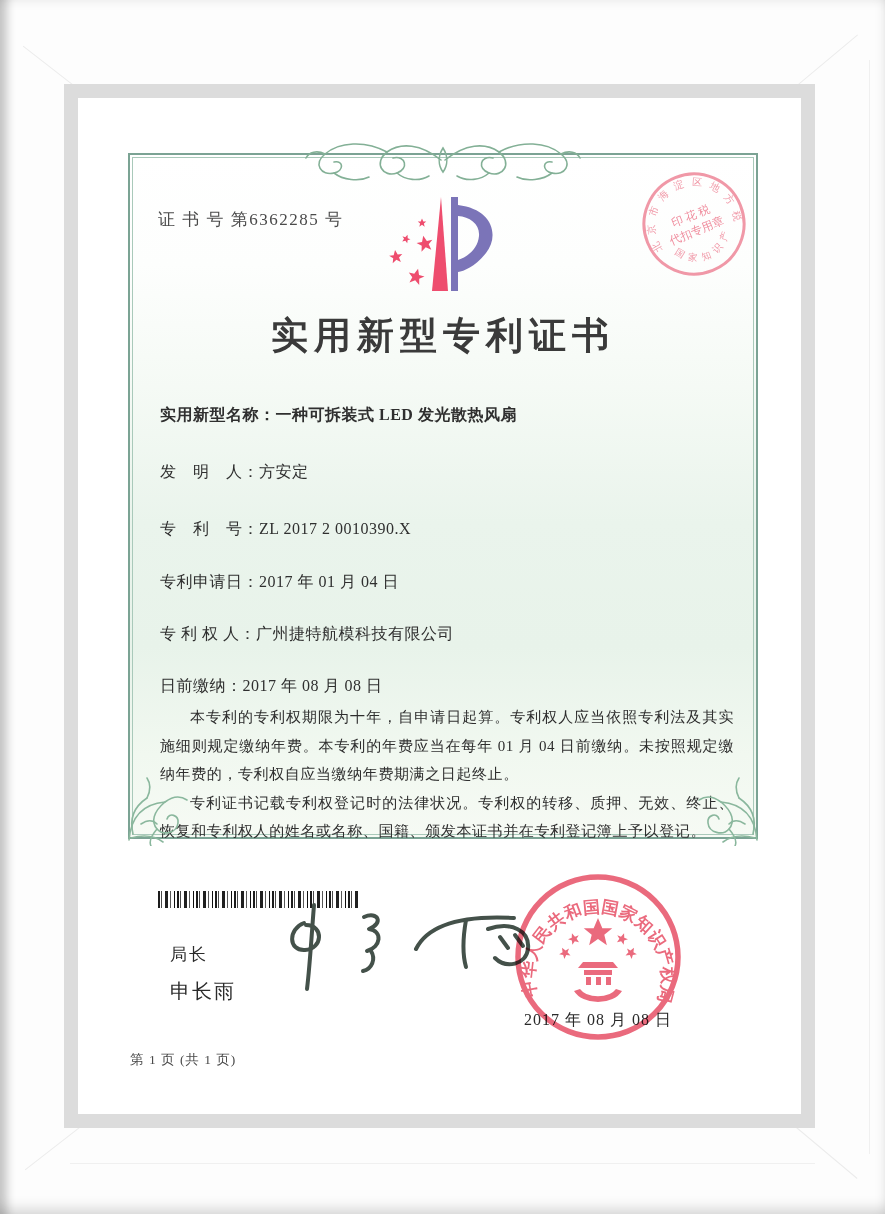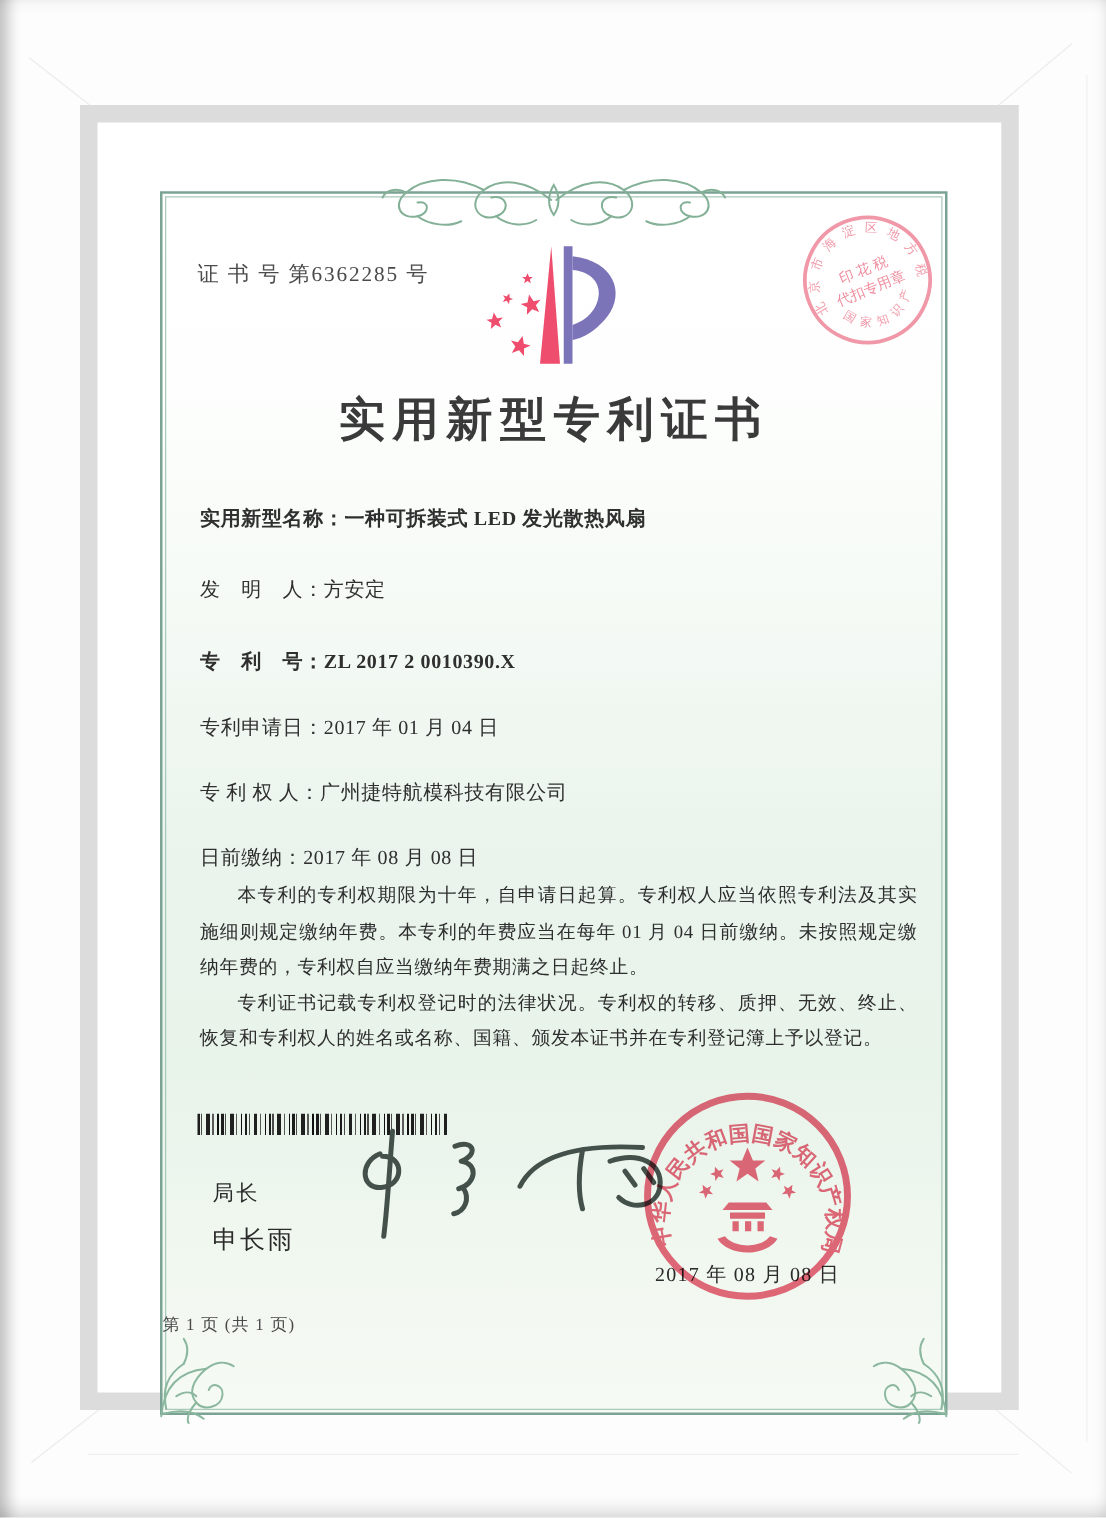--- a/index.html
+++ b/index.html
@@ -24,34 +24,34 @@
   .miter-br{right:18px;bottom:62px;width:84px;transform:rotate(40deg);}
   .seam-right{position:absolute;top:60px;bottom:60px;right:15px;width:1px;background:rgba(0,0,0,.05);}
   .seam-bottom{position:absolute;left:70px;right:70px;bottom:50px;height:1px;background:rgba(0,0,0,.05);}
   
   .mat{
     position:absolute;left:64px;top:84px;right:70px;bottom:86px;
     border:14px solid #dcdcdc;background:#ffffff;
   }
   
   .certificate{
-    position:absolute;left:128px;top:153px;width:630px;height:979px;
+    position:absolute;left:128px;top:153px;width:630px;height:686px;
     box-sizing:border-box;border:2px solid #7ba394;
     background:linear-gradient(180deg,#ffffff 0%,#fdfefd 16%,#f5faf5 34%,#eaf4ec 54%,#e8f3ea 72%,#f1f8f0 88%,#f6faf4 100%);
   }
   .certificate::before{
     content:"";position:absolute;inset:2px;border:1px solid #a9c9ba;pointer-events:none;
   }
   .cert-el{position:absolute;}
   
   .cert-no{left:28px;top:53px;font-size:17px;letter-spacing:1.5px;color:#4a4a4a;}
   .cert-title{left:0;right:0;top:156px;text-align:center;font-size:37px;font-weight:bold;
     letter-spacing:6px;color:#3a3a3a;}
   .field{left:30px;right:26px;font-size:16px;color:#2f2f2f;letter-spacing:.5px;white-space:nowrap;}
-  .f0{top:250px;font-weight:bold;} .f1{top:307px;} .f2{top:364px;font-weight:bold;} .f3{top:417px;} .f4{top:469px;} .f5{top:521px;}
+  .f0{top:250px;font-weight:bold;} .f1{top:307px;} .f2{top:364px;} .f3{top:417px;} .f4{top:469px;} .f5{top:521px;}
   .body-text{left:30px;width:574px;top:548px;font-size:15px;line-height:28.6px;
     color:#2e2e2e;text-align:justify;letter-spacing:.6px;}
   .body-text p{margin:0;text-indent:2em;}
   .barcode{left:28px;top:736px;width:200px;height:17px;
     background:
       repeating-linear-gradient(90deg,
         #1c1c1c 0px,#1c1c1c 2px,transparent 2px,transparent 3px,
         #4a4a4a 3px,#4a4a4a 4px,transparent 4px,transparent 7px,
         #202020 7px,#202020 10px,transparent 10px,transparent 12px,
         #5a5a5a 12px,#5a5a5a 13px,transparent 13px,transparent 16px,

